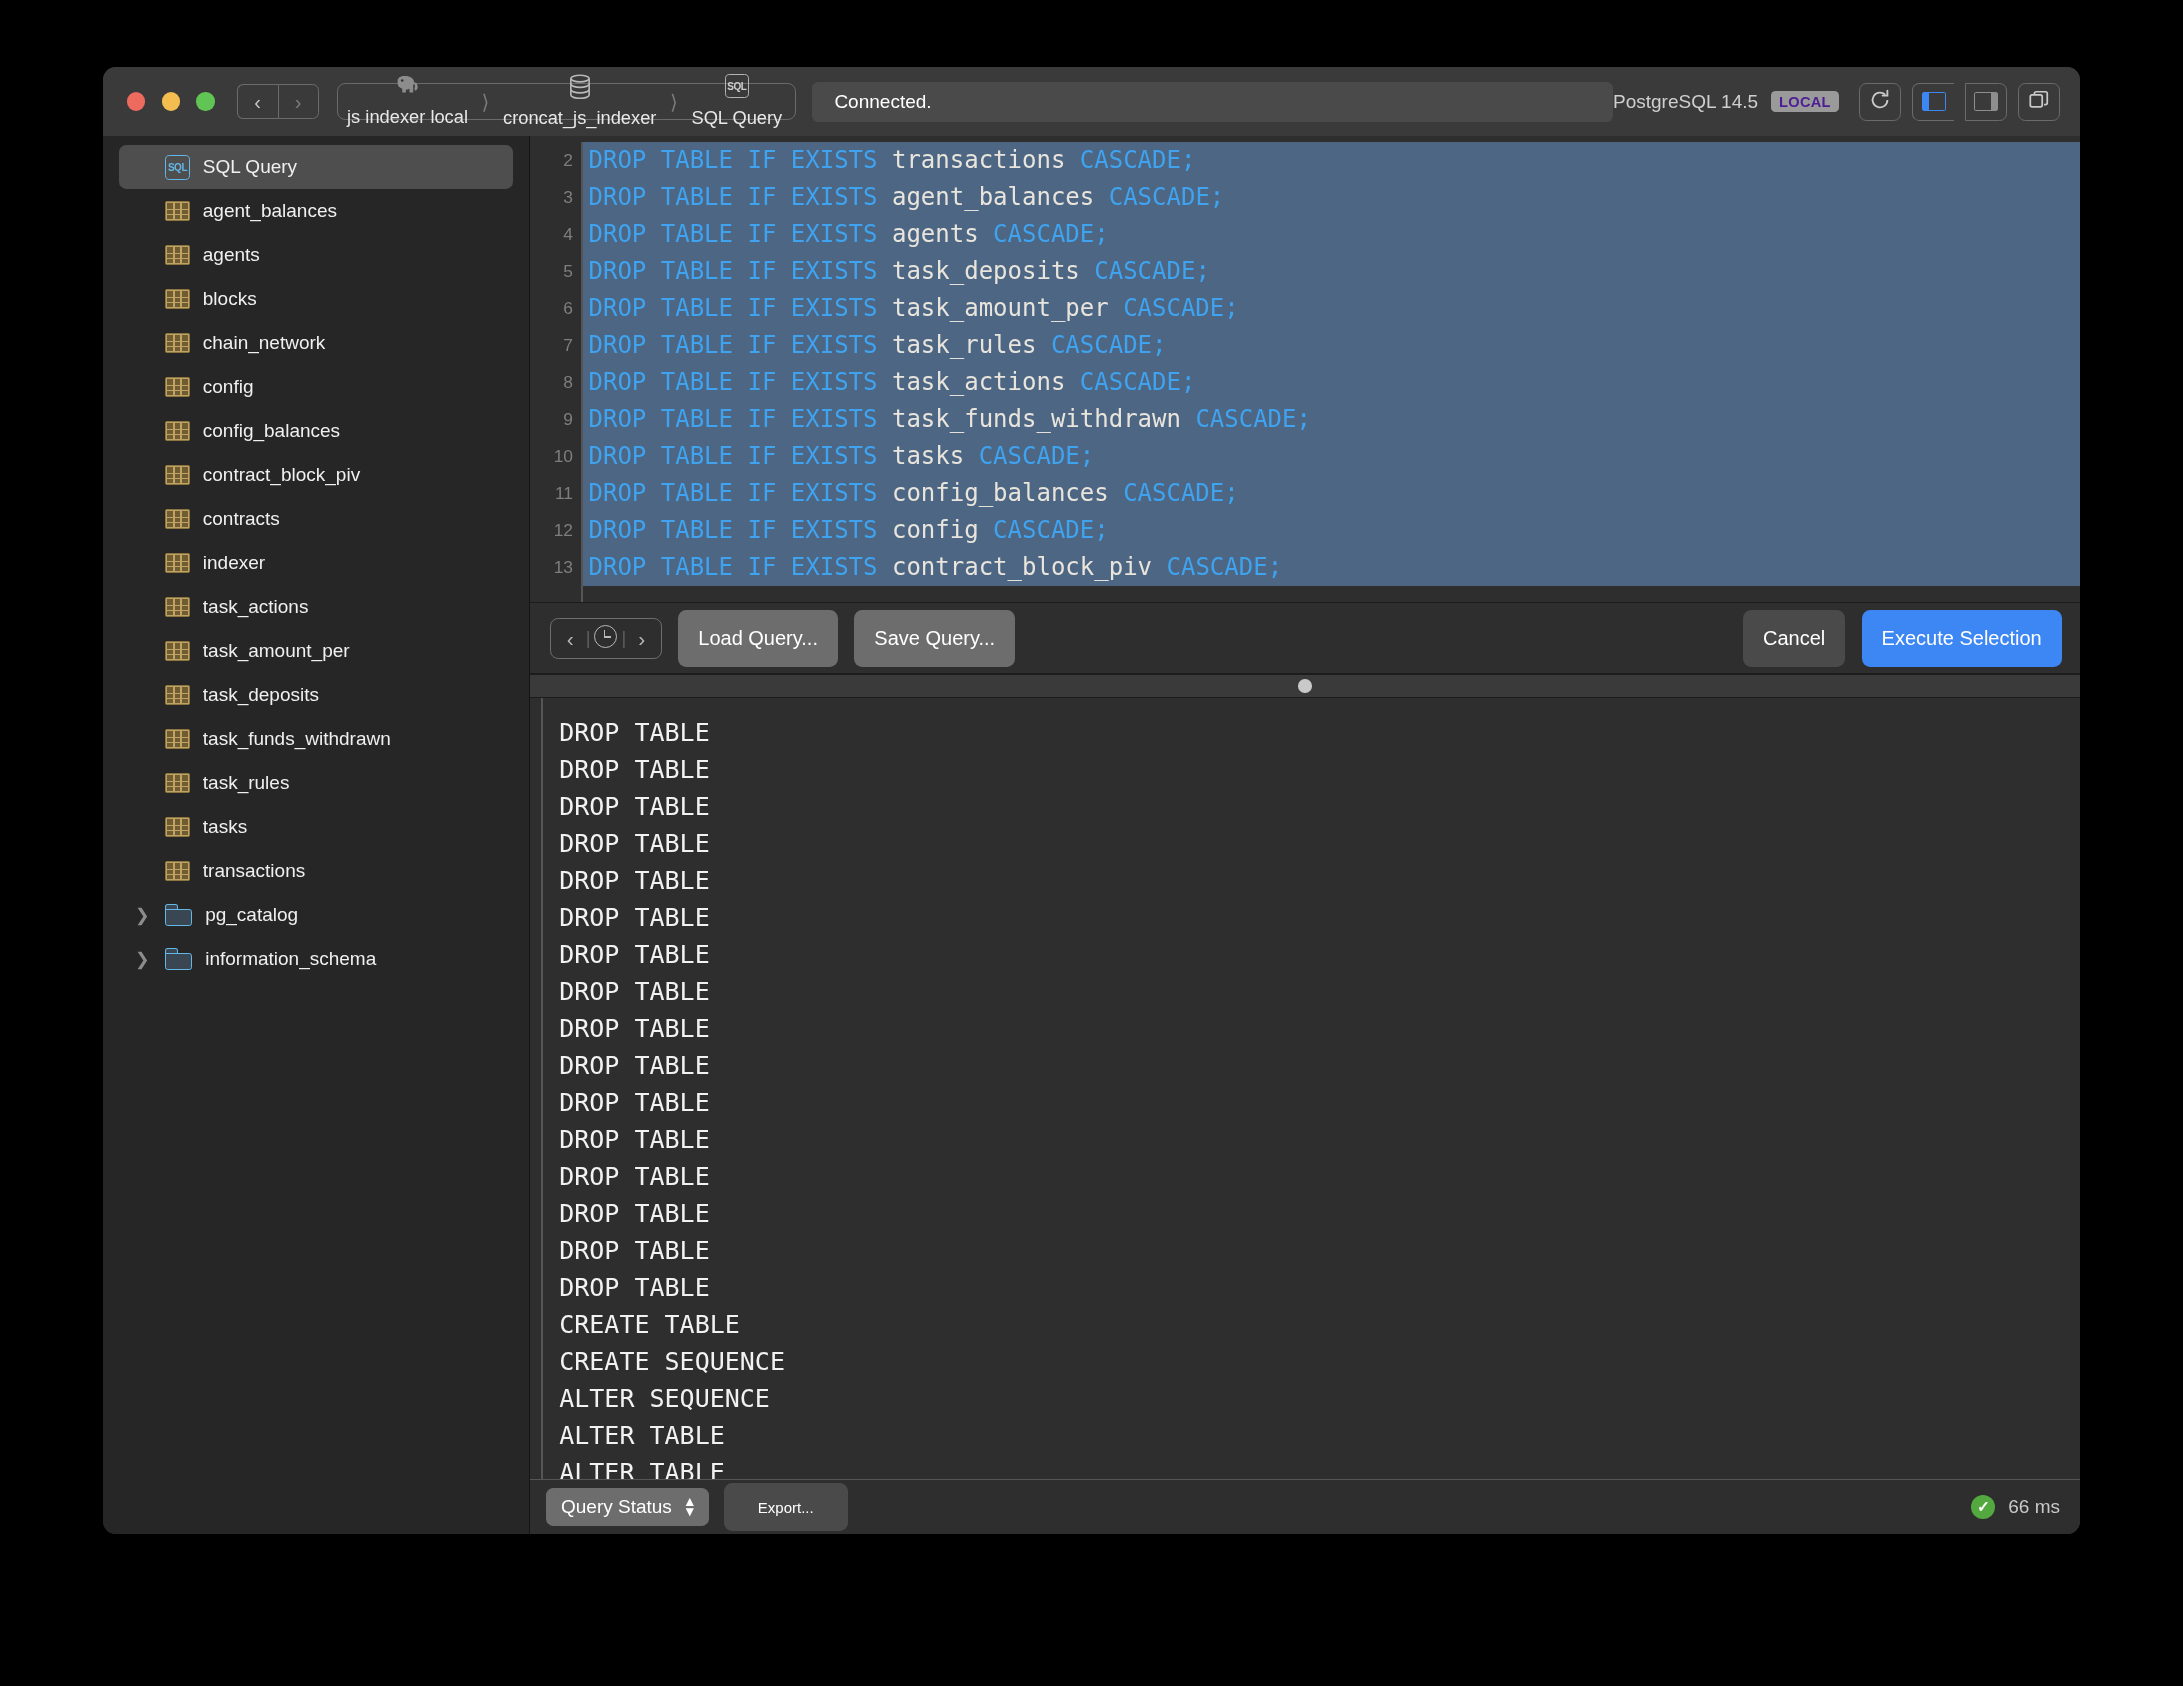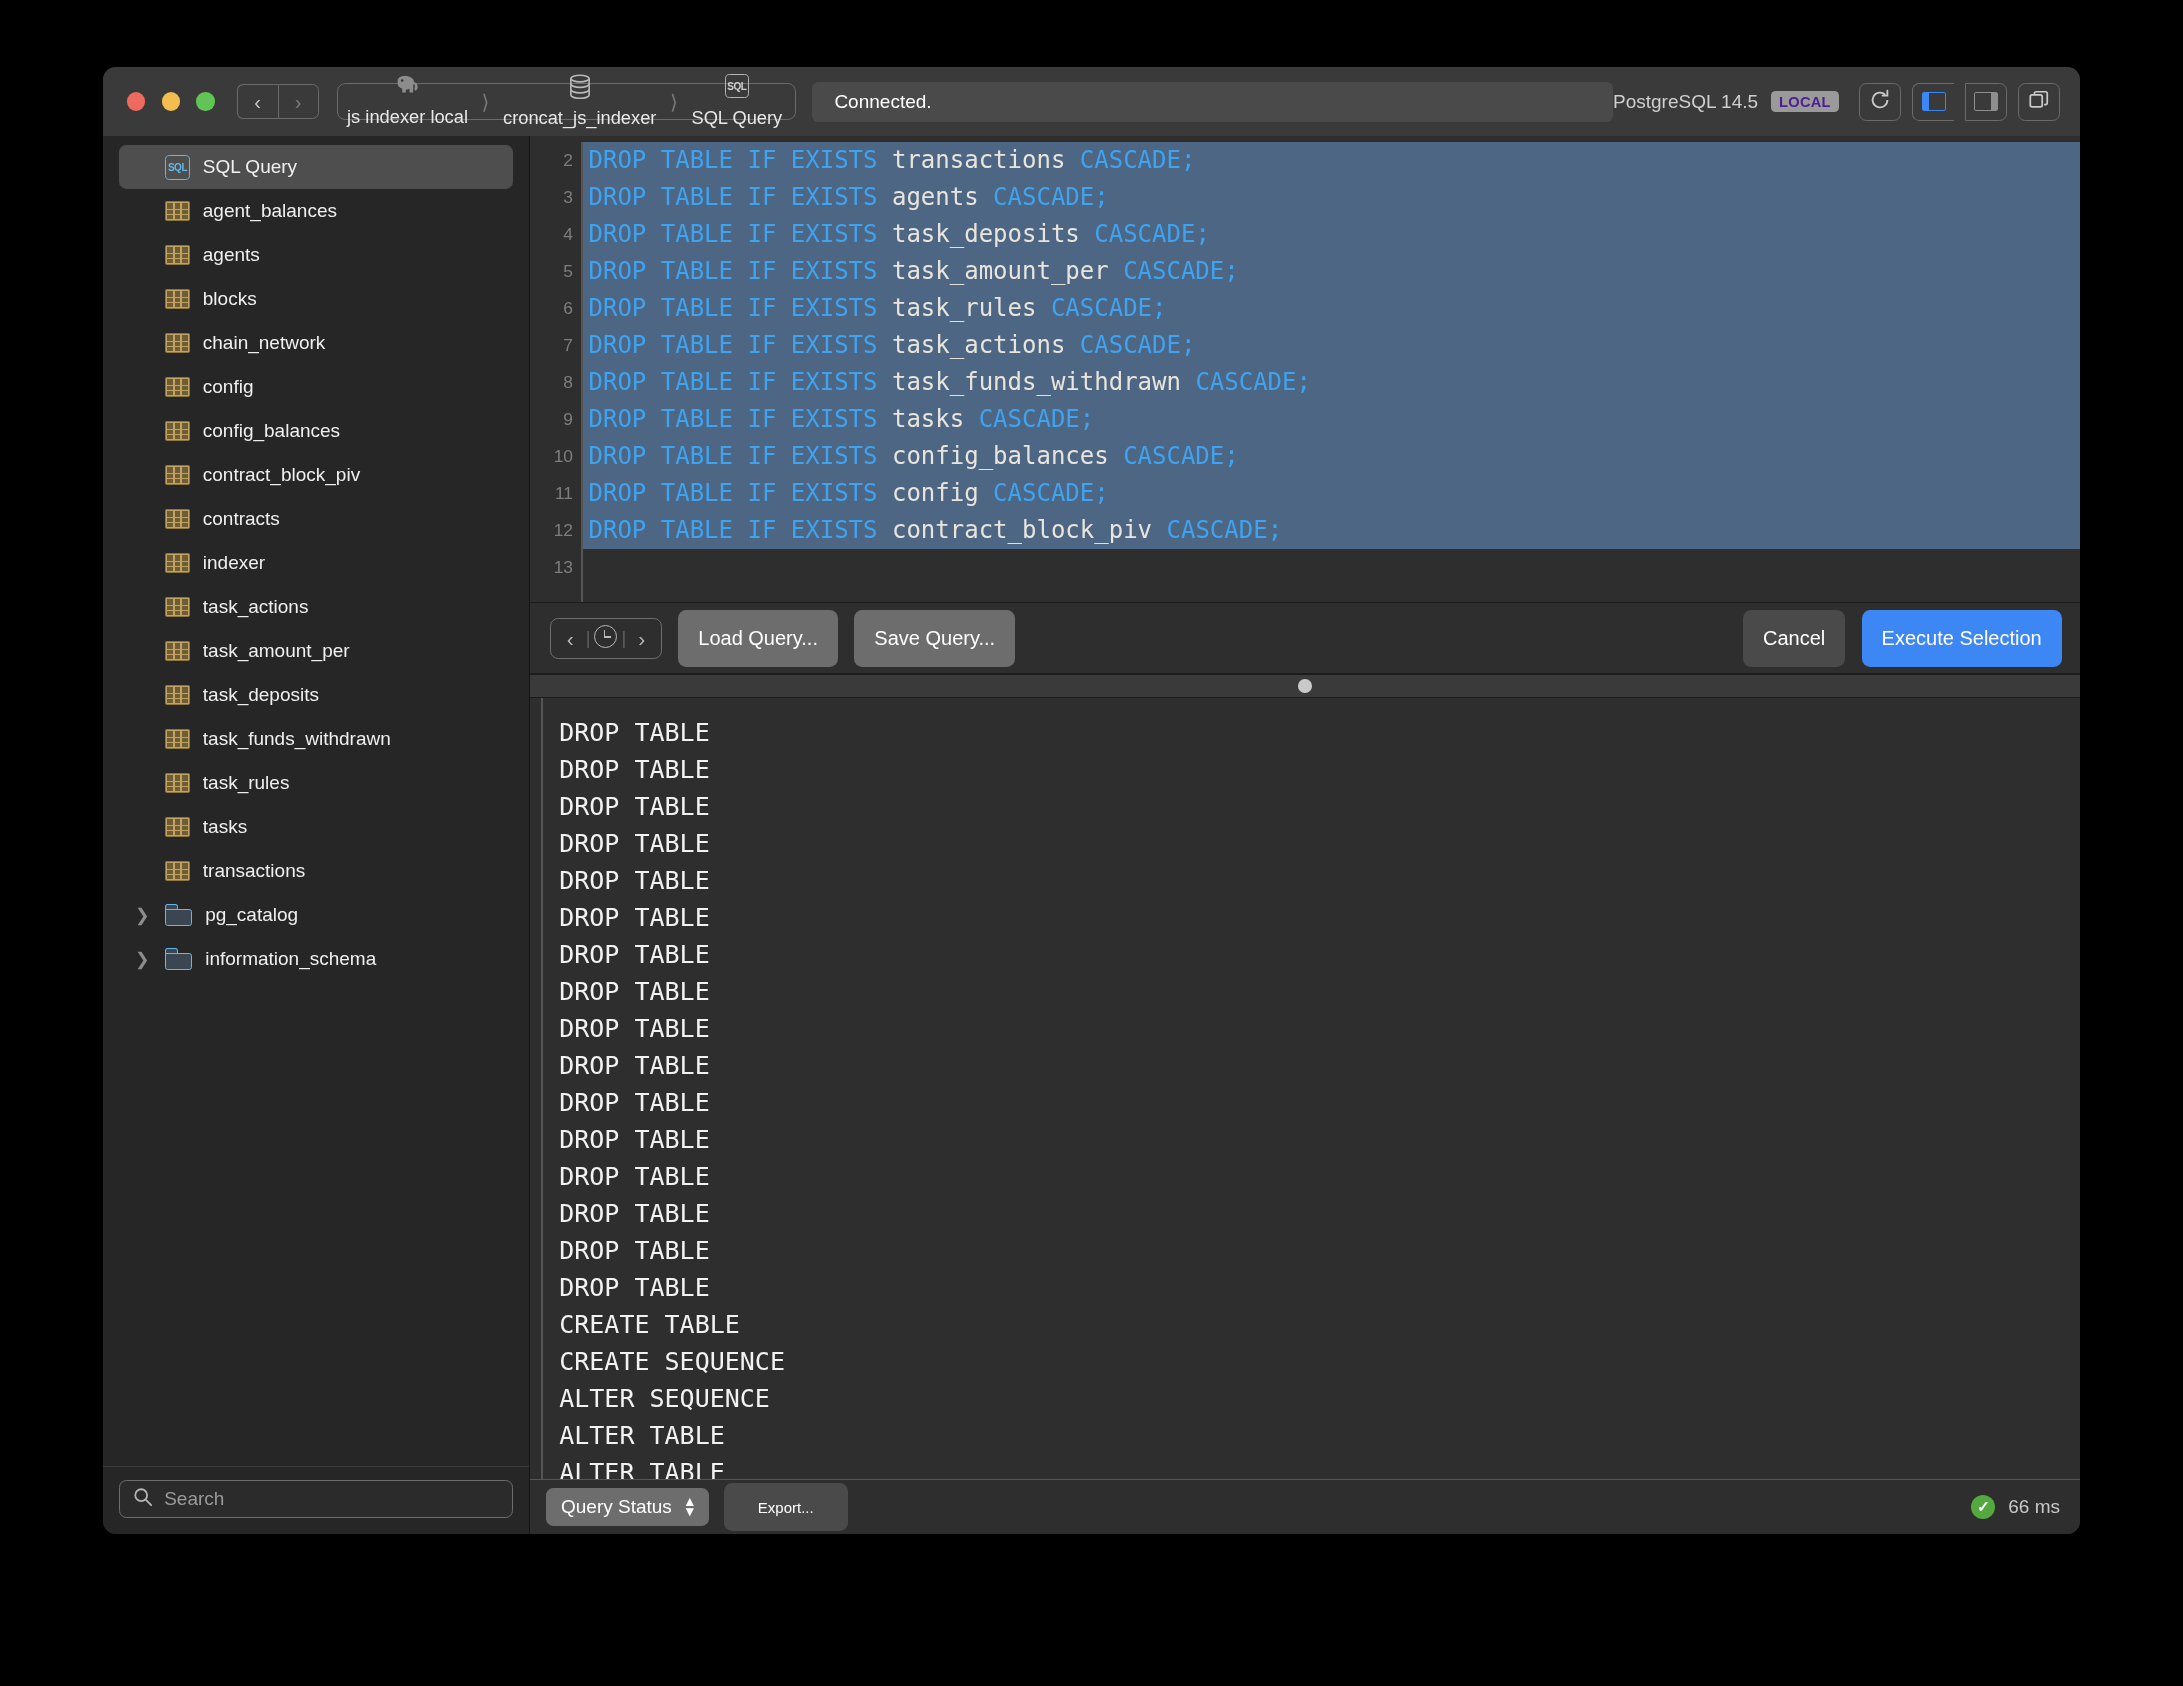--- a/index.html
+++ b/index.html
@@ -679,31 +679,20 @@
           </div>
           <div class="sb-item">
             <span class="disc">❯</span>
             <span class="folder-ico">
               <span class="ft"></span>
               <span class="fb"></span>
             </span>
             <span>information_schema</span>
           </div>
         </div>
-      <div class="sb-footer">
-        <div class="search-box">
-          <span>
-            <svg width="20" height="20" viewBox="0 0 22 22" fill="none" stroke="#b5b5b5" stroke-width="2">
-              <circle cx="9" cy="9" r="6.5"></circle>
-                <path d="M14 14l6 6" stroke-linecap="round"></path>
-            </svg>
-          </span>
-          <input type="text" placeholder="Search" style="">
-        </div>
-      </div>
     </div>
 
     <div class="main">
 
       <div class="editor-wrap">
         <div class="gutter" id="ed-gutter">
             <div>2</div>
             <div>3</div>
             <div>4</div>
             <div>5</div>
@@ -711,20 +700,21 @@
             <div>7</div>
             <div>8</div>
             <div>9</div>
             <div>10</div>
             <div>11</div>
             <div>12</div>
             <div>13</div>
           </div>
         <div class="code" id="ed-code">
             <div class="ln"><span class="kw">DROP TABLE IF EXISTS </span><span>transactions </span><span class="kw">CASCADE</span><span class="pnc">;</span></div>
+            <div class="ln"><span class="kw">DROP TABLE IF EXISTS </span><span>agent_balances </span><span class="kw">CASCADE</span><span class="pnc">;</span></div>
             <div class="ln"><span class="kw">DROP TABLE IF EXISTS </span><span>agents </span><span class="kw">CASCADE</span><span class="pnc">;</span></div>
             <div class="ln"><span class="kw">DROP TABLE IF EXISTS </span><span>task_deposits </span><span class="kw">CASCADE</span><span class="pnc">;</span></div>
             <div class="ln"><span class="kw">DROP TABLE IF EXISTS </span><span>task_amount_per </span><span class="kw">CASCADE</span><span class="pnc">;</span></div>
             <div class="ln"><span class="kw">DROP TABLE IF EXISTS </span><span>task_rules </span><span class="kw">CASCADE</span><span class="pnc">;</span></div>
             <div class="ln"><span class="kw">DROP TABLE IF EXISTS </span><span>task_actions </span><span class="kw">CASCADE</span><span class="pnc">;</span></div>
             <div class="ln"><span class="kw">DROP TABLE IF EXISTS </span><span>task_funds_withdrawn </span><span class="kw">CASCADE</span><span class="pnc">;</span></div>
             <div class="ln"><span class="kw">DROP TABLE IF EXISTS </span><span>tasks </span><span class="kw">CASCADE</span><span class="pnc">;</span></div>
             <div class="ln"><span class="kw">DROP TABLE IF EXISTS </span><span>config_balances </span><span class="kw">CASCADE</span><span class="pnc">;</span></div>
             <div class="ln"><span class="kw">DROP TABLE IF EXISTS </span><span>config </span><span class="kw">CASCADE</span><span class="pnc">;</span></div>
             <div class="ln"><span class="kw">DROP TABLE IF EXISTS </span><span>contract_block_piv </span><span class="kw">CASCADE</span><span class="pnc">;</span></div>

